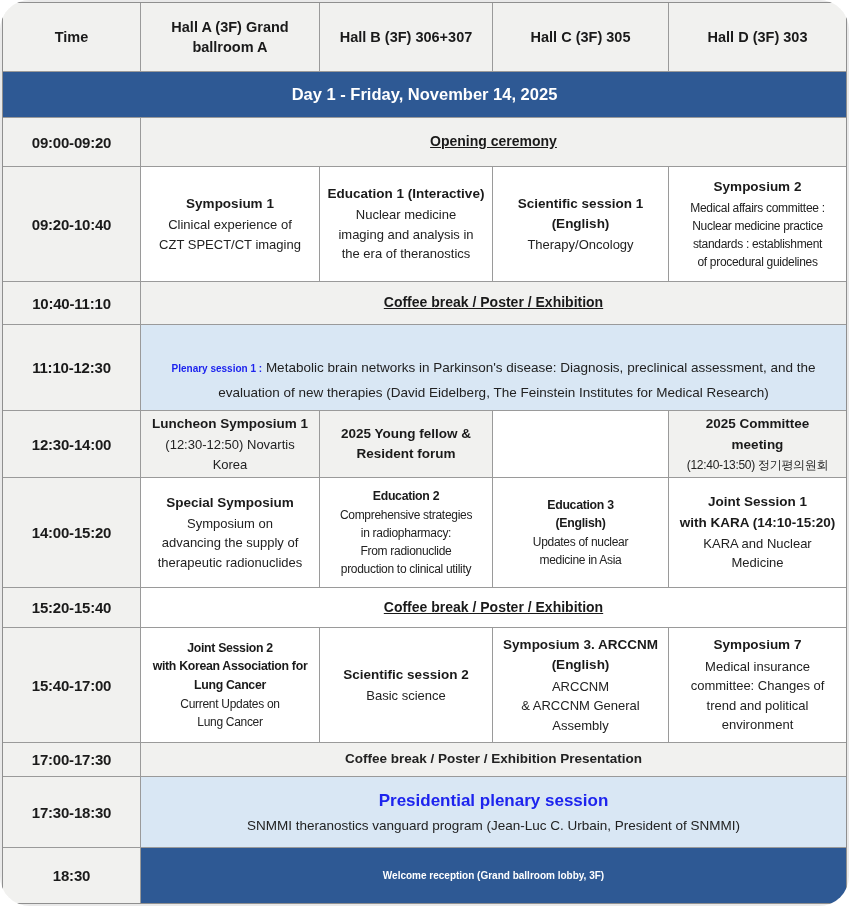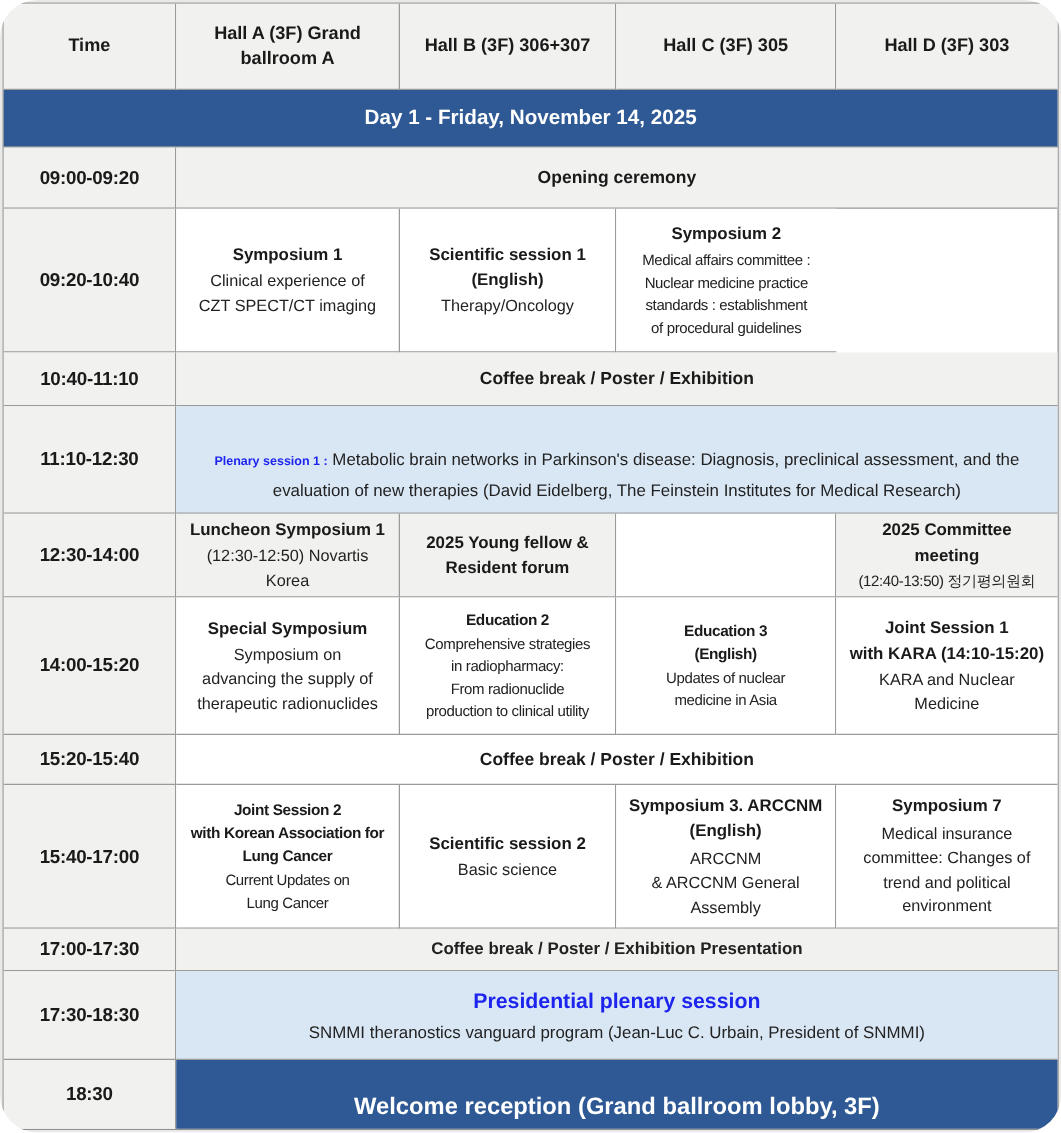--- a/index.html
+++ b/index.html
@@ -35,32 +35,32 @@
   .h-r4{height:67px;}
   .h-r5{height:110px;}
   .h-r6{height:40px;}
   .h-r7{height:115px;}
   .h-r8{height:34px;}
   .h-r9{height:71px;}
   .h-r10{flex:1 1 auto;}
   .th{font-weight:bold;font-size:14.5px;background:var(--gray);}
   .time{font-weight:bold;font-size:15px;background:var(--gray);letter-spacing:-0.2px;}
   .banner-text{color:#ffffff;font-weight:bold;font-size:16.5px;border-bottom:1px solid var(--border);}
-  .full-bold{font-weight:bold;font-size:14px;}
+  .full-bold{font-weight:bold;font-size:14px;text-decoration:underline;}
   .full-reg{font-weight:bold;font-size:13.5px;color:#222;}
   .title{font-weight:bold;font-size:13.5px;line-height:1.5;}
   .body{font-weight:normal;font-size:13px;color:#222;line-height:1.5;margin-top:1px;}
   .condensed{font-size:12px;letter-spacing:-0.3px;line-height:1.5;}
   .title.condensed{font-size:12.3px;}
   .plenary{padding:4px 12px;line-height:1.9;font-size:13.5px;color:#222;display:block;}
   .plenary-inner{display:inline;}
   .blue-label{color:var(--bluetext);font-weight:bold;font-size:10px;}
   .pres-title{color:var(--bluetext);font-weight:bold;font-size:17px;line-height:1.5;}
   .pres-body{font-size:13.5px;color:#222;margin-top:4px;}
-  .welcome{color:#ffffff;font-weight:bold;font-size:19px;justify-content:flex-end;}
+  .welcome{color:#ffffff;font-weight:bold;font-size:10px;}
   .txt{white-space:pre-line;}
 </style>
 </head>
 <body>
 
 <div class="page">
   <div class="table">
 
     <div class="row h-header">
       <div class="cell th"><span class="txt">Time</span></div>
@@ -81,20 +81,26 @@
     </div>
 
     <div class="row h-r1">
       <div class="cell time"><span>09:20-10:40</span></div>
       <div class="cell bg-white">
         <span class="title">Symposium 1</span>
         <span class="body">Clinical experience of
 CZT SPECT/CT imaging</span>
       </div>
       <div class="cell bg-white">
+        <span class="title">Education 1 (Interactive)</span>
+        <span class="body">Nuclear medicine
+imaging and analysis in
+the era of theranostics</span>
+      </div>
+      <div class="cell bg-white">
         <span class="title">Scientific session 1
 (English)</span>
         <span class="body">Therapy/Oncology</span>
       </div>
       <div class="cell bg-white">
         <span class="title">Symposium 2</span>
         <span class="body condensed">Medical affairs committee :
 Nuclear medicine practice
 standards : establishment
 of procedural guidelines</span>

